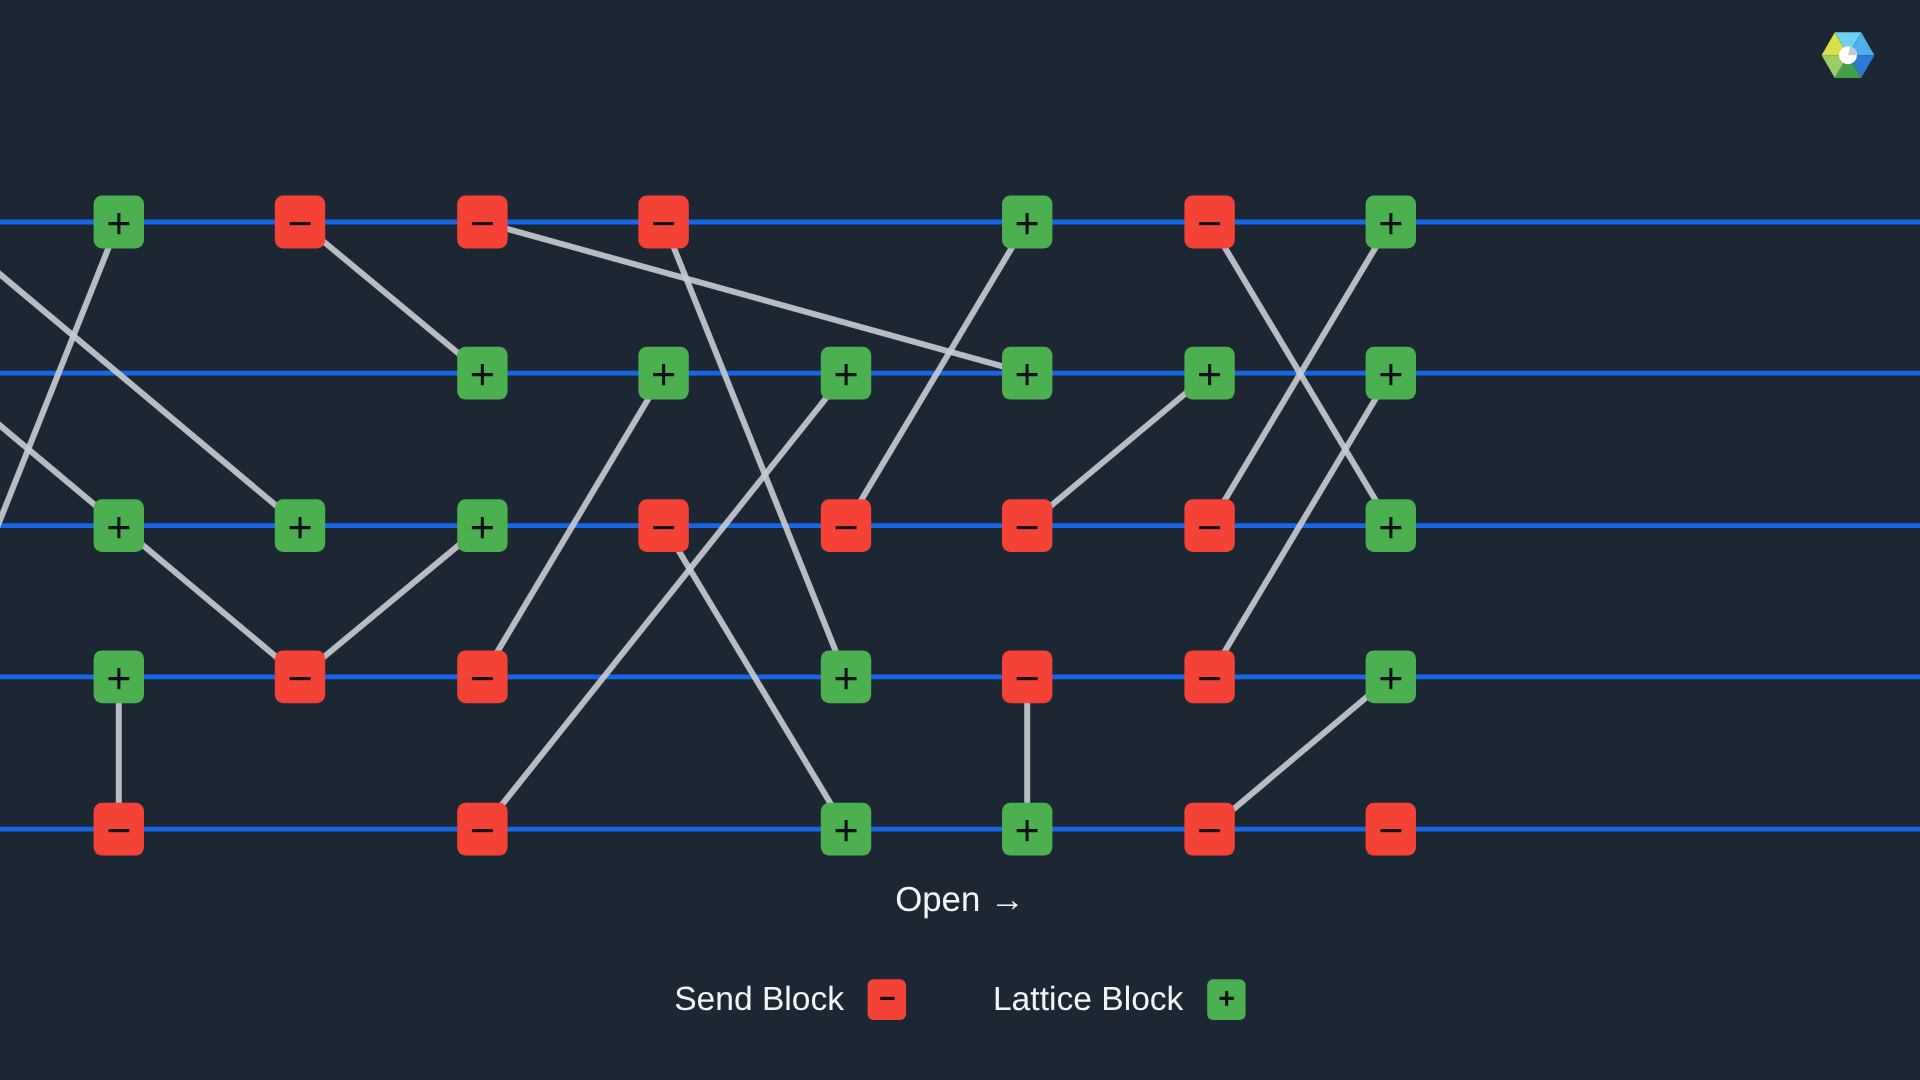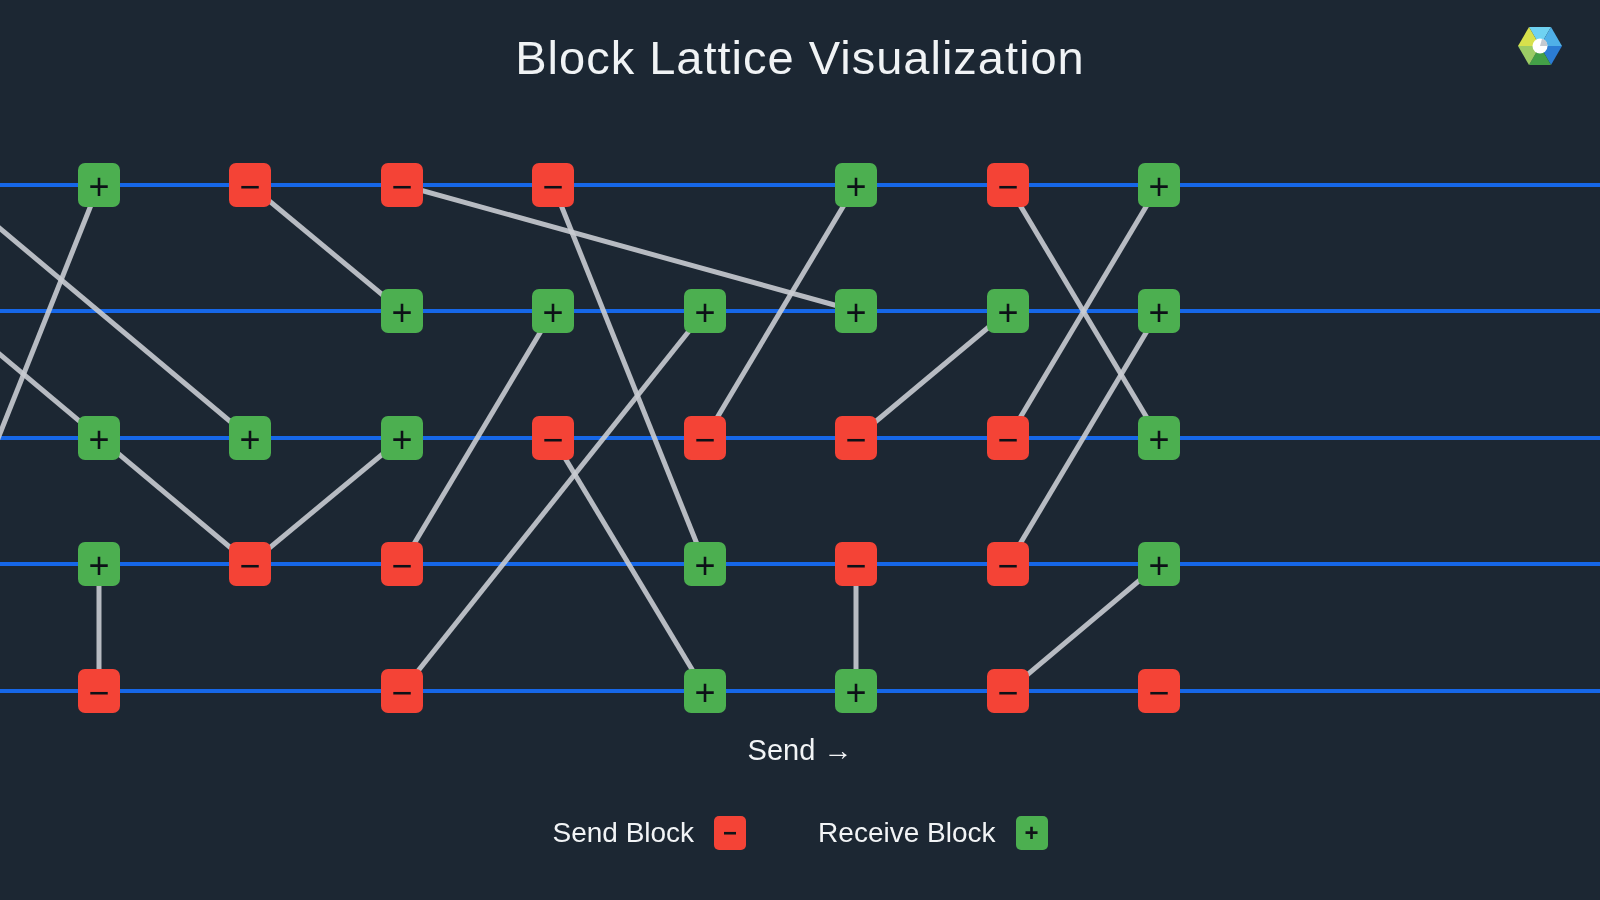--- a/index.html
+++ b/index.html
@@ -31,21 +31,20 @@
     font-size:24px;font-weight:700;color:#101418;
   }
   .legend-chip.open{color:#ffffff;font-weight:400;font-size:22px;}
   #logo{position:absolute;left:1516px;top:22px;}
 </style>
 </head>
 <body>
 
 <div class="stage">
 
-  <div class="page-title">Block Lattice Visualization</div>
 
   <svg id="logo" width="48" height="48" viewBox="0 0 48 48">
       <path d="M 24 24 L 35 4.94744111674235 L 13.000000000000005 4.947441116742347 Z" fill="#6fd2f2"></path>
       <path d="M 24 24 L 46 24 L 35 4.94744111674235 Z" fill="#4fb0e8"></path>
       <path d="M 24 24 L 35 43.052558883257646 L 46 24.000000000000007 Z" fill="#2b7cd4"></path>
       <path d="M 24 24 L 12.99999999999999 43.052558883257646 L 35 43.052558883257646 Z" fill="#43a047"></path>
       <path d="M 24 24 L 2 23.999999999999996 L 12.99999999999999 43.052558883257646 Z" fill="#9ccc65"></path>
       <path d="M 24 24 L 13.000000000000005 4.947441116742347 L 2 23.999999999999996 Z" fill="#d7e14c"></path>
       <circle cx="24" cy="24" r="7.5" fill="#ffffff"></circle>
       <path d="M 24 24 L 31.5 24 A 7.5 7.5 0 0 0 26 16.8 Z" fill="#c4cad1"></path>
@@ -138,26 +137,26 @@
       <rect x="684" y="669" width="42" height="44" rx="7" fill="#4caf50"></rect>
       <text x="705" y="692" text-anchor="middle" dominant-baseline="central" font-size="36" font-family="&quot;Liberation Sans&quot;, sans-serif" fill="#0d1117">+</text>
       <rect x="835" y="669" width="42" height="44" rx="7" fill="#4caf50"></rect>
       <text x="856" y="692" text-anchor="middle" dominant-baseline="central" font-size="36" font-family="&quot;Liberation Sans&quot;, sans-serif" fill="#0d1117">+</text>
       <rect x="987" y="669" width="42" height="44" rx="7" fill="#f44336"></rect>
       <text x="1008" y="692" text-anchor="middle" dominant-baseline="central" font-size="36" font-family="&quot;Liberation Sans&quot;, sans-serif" fill="#0d1117">−</text>
       <rect x="1138" y="669" width="42" height="44" rx="7" fill="#f44336"></rect>
       <text x="1159" y="692" text-anchor="middle" dominant-baseline="central" font-size="36" font-family="&quot;Liberation Sans&quot;, sans-serif" fill="#0d1117">−</text>
     </svg>
 
-  <div class="time-label">Send →</div>
+  <div class="time-label">Open →</div>
 
   <div class="legend">
     <div class="legend-item">
       <span class="legend-label">Send Block</span>
       <span class="legend-chip" style="background: rgb(244, 67, 54);">−</span>
     </div>
     <div class="legend-item">
-      <span class="legend-label">Receive Block</span>
+      <span class="legend-label">Lattice Block</span>
       <span class="legend-chip" style="background: rgb(76, 175, 80);">+</span>
     </div>
   </div>
 
 </div>
 
 </body></html>

